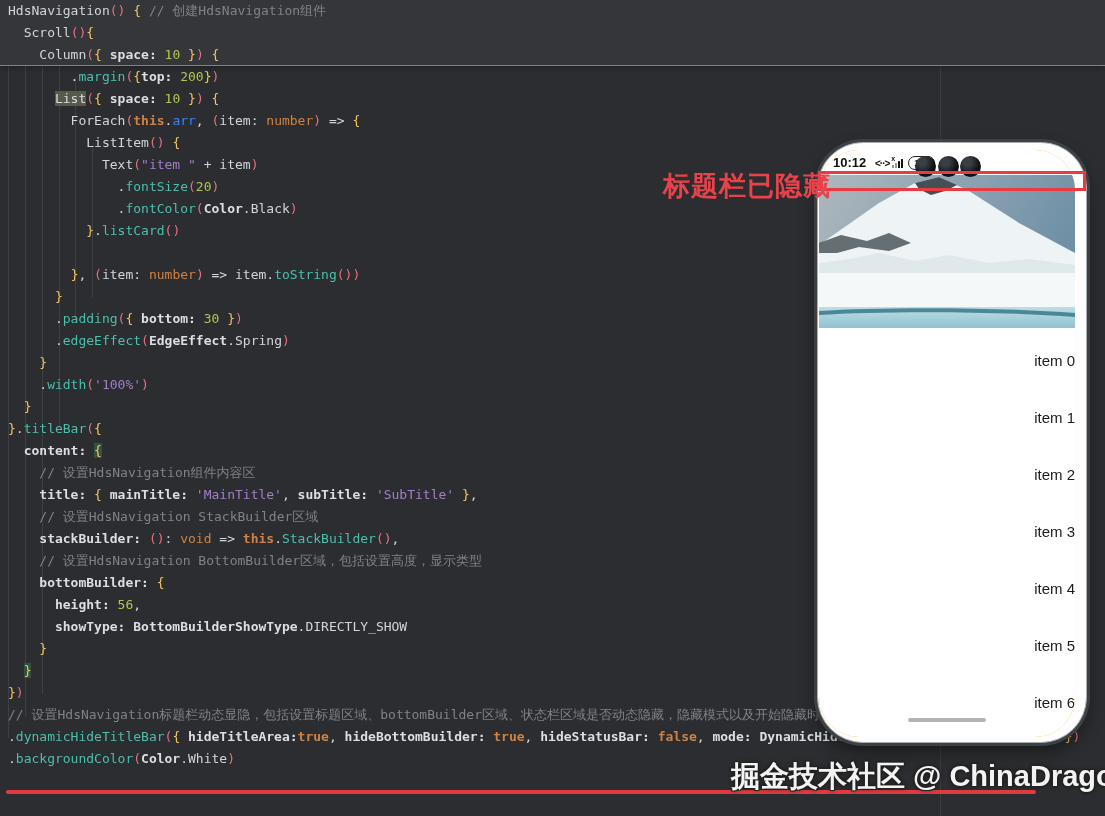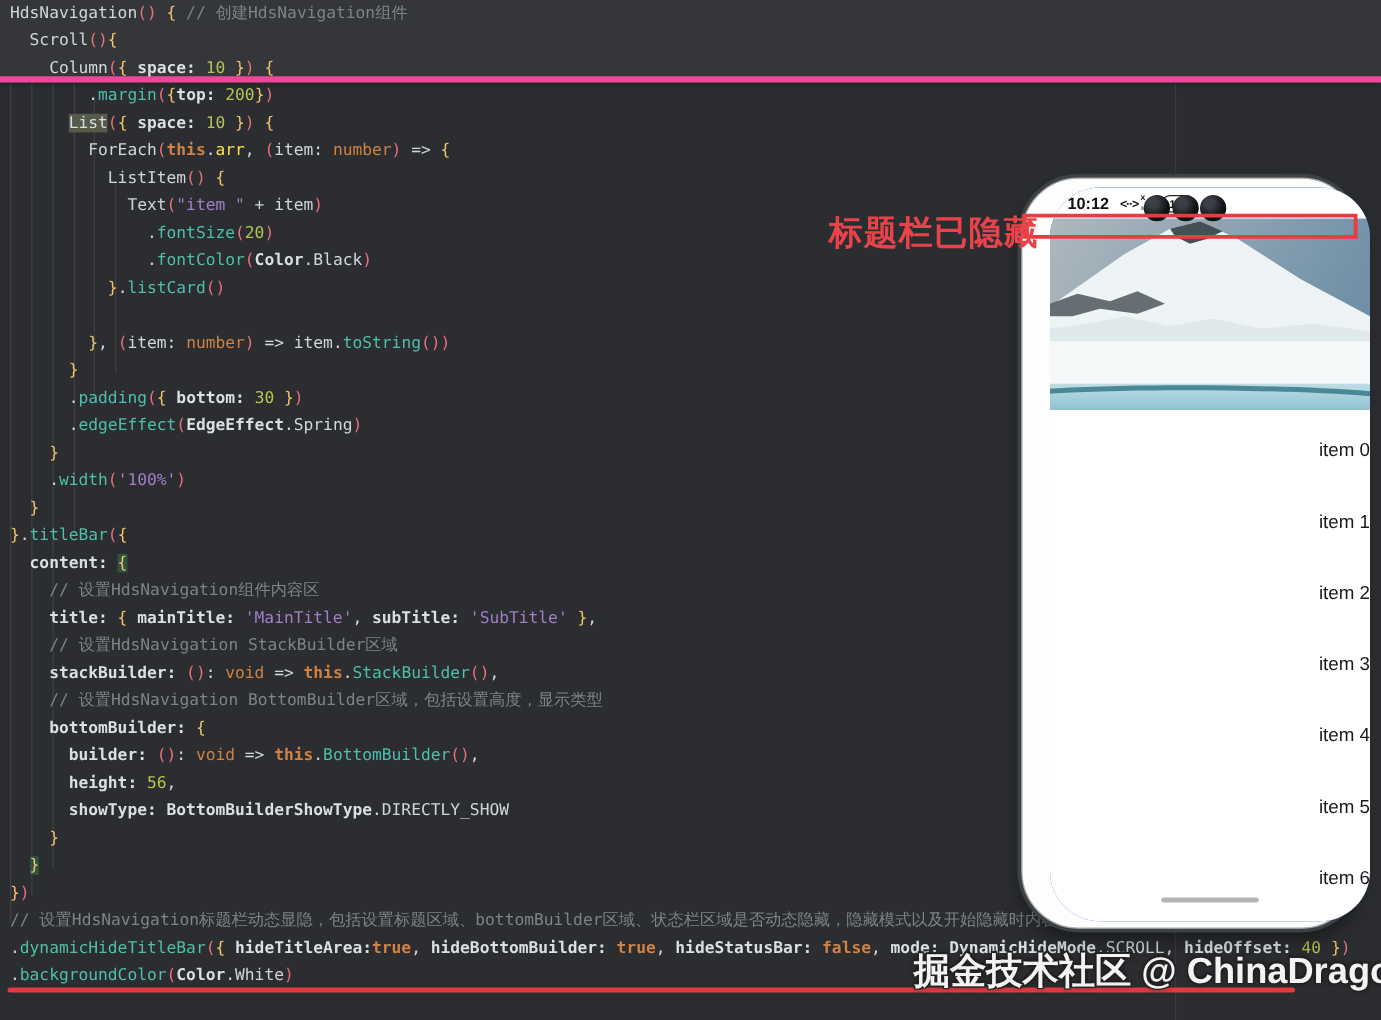--- a/index.html
+++ b/index.html
@@ -5,54 +5,54 @@
   * { margin:0; padding:0; box-sizing:border-box; }
   html,body { width:1105px; height:816px; overflow:hidden; background:#2b2d30; }
   body { position:relative; font-family:"DejaVu Sans Mono", monospace; font-size:13px; }
 
   
   .editor { position:absolute; inset:0; background:#2b2d30; }
   .guide { position:absolute; width:1px; background:#3d4046; z-index:0; }
   .margin-guide { position:absolute; left:940px; top:66px; bottom:0; width:1px; background:#393c41; z-index:0; }
 
   .sticky { position:absolute; left:0; top:0; width:1105px; height:66px; background:#34363a;
-            border-bottom:5px solid #ec4899; box-shadow:0 2px 5px rgba(0,0,0,.28); z-index:1; }
+            border-bottom:1px solid #ec4899; box-shadow:0 2px 5px rgba(0,0,0,.28); z-index:1; }
   .code-area { position:absolute; left:0; top:66px; width:1105px; z-index:1; }
 
   .cl { height:22px; line-height:22px; white-space:pre; padding-left:8px; }
   .tk-pl  { color:#d2d6dc; }
   .tk-m   { color:#4ebfad; }
   .tk-key { color:#dbdfe4; font-weight:bold; }
   .tk-cls { color:#dbdfe4; font-weight:bold; }
   .tk-n   { color:#b3c553; }
   .tk-s   { color:#a27ec8; }
   .tk-k   { color:#d08244; }
   .tk-kb  { color:#d08244; font-weight:bold; }
   .tk-c   { color:#7e8388; }
   .tk-p   { color:#e8707e; }
   .tk-b   { color:#f3c565; }
-  .tk-f   { color:#fde047; }
+  .tk-f   { color:#3b82f6; }
   .tk-occ { color:#d8dce2; background:#565a49; }
   .tk-bh  { color:#f3c565; background:#2f5340; }
 
   
   .annotation { position:absolute; left:663px; top:168px; z-index:6;
                 font-family:"Liberation Sans", sans-serif; font-size:27px; font-weight:bold;
                 color:#e8434a; letter-spacing:1px; }
   .red-box { position:absolute; left:818px; top:171px; width:268px; height:20px;
              border:3px solid #ea3b43; z-index:5; }
   .red-underline { position:absolute; left:6px; top:790px; width:1030px; height:4px;
                    background:#e23a40; border-radius:2px; z-index:6; }
 
   
   .phone { position:absolute; left:817px; top:142px; width:270px; height:601px; z-index:3;
            background:#fdfdfd; border-radius:46px; border:1px solid #a6abaf;
            box-shadow:0 0 0 3px #3e4144, 0 8px 18px rgba(0,0,0,.45); }
-  .screen { position:absolute; left:22px; top:7px; width:256px; height:587px;
-            border-radius:40px; background:#1d4ed8; overflow:hidden; }
+  .screen { position:absolute; left:1px; top:7px; width:256px; height:587px;
+            border-radius:40px; background:#eab308; overflow:hidden; }
   .statusbar { position:absolute; left:0; top:0; width:256px; height:25px; background:#fff; }
   .sb-time { position:absolute; left:14px; top:5px; font-family:"Liberation Sans", sans-serif;
              font-size:13px; font-weight:bold; color:#111; }
   .sb-icons { position:absolute; left:56px; top:6px; display:flex; align-items:center; gap:3px;
               font-family:"Liberation Sans", sans-serif; color:#111; }
   .sb-data { font-size:10px; font-weight:bold; letter-spacing:-1px; }
   .sb-signal { position:relative; width:13px; height:11px; }
   .sb-signal i { position:absolute; bottom:1px; background:#111; width:2px; border-radius:0.5px; }
   .sb-signal .b1{left:0;height:3px;opacity:.45}.sb-signal .b2{left:3px;height:5px;opacity:.45}
   .sb-signal .b3{left:6px;height:7px}.sb-signal .b4{left:9px;height:9px}
@@ -111,21 +111,20 @@
       <div class="cl"><span class="tk-pl">    .</span><span class="tk-m">width</span><span class="tk-p">(</span><span class="tk-s">'100%'</span><span class="tk-p">)</span></div>
       <div class="cl"><span class="tk-pl">  </span><span class="tk-b">}</span></div>
       <div class="cl"><span class="tk-b">}</span><span class="tk-pl">.</span><span class="tk-m">titleBar</span><span class="tk-p">(</span><span class="tk-b">{</span></div>
       <div class="cl"><span class="tk-key">  content: </span><span class="tk-bh">{</span></div>
       <div class="cl"><span class="tk-c">    // 设置HdsNavigation组件内容区</span></div>
       <div class="cl"><span class="tk-key">    title: </span><span class="tk-b">{</span><span class="tk-key"> mainTitle: </span><span class="tk-s">'MainTitle'</span><span class="tk-pl">, </span><span class="tk-key">subTitle: </span><span class="tk-s">'SubTitle'</span><span class="tk-pl"> </span><span class="tk-b">}</span><span class="tk-pl">,</span></div>
       <div class="cl"><span class="tk-c">    // 设置HdsNavigation StackBuilder区域</span></div>
       <div class="cl"><span class="tk-key">    stackBuilder: </span><span class="tk-p">()</span><span class="tk-pl">: </span><span class="tk-k">void</span><span class="tk-pl"> =&gt; </span><span class="tk-kb">this</span><span class="tk-pl">.</span><span class="tk-m">StackBuilder</span><span class="tk-p">()</span><span class="tk-pl">,</span></div>
       <div class="cl"><span class="tk-c">    // 设置HdsNavigation BottomBuilder区域，包括设置高度，显示类型</span></div>
       <div class="cl"><span class="tk-key">    bottomBuilder: </span><span class="tk-b">{</span></div>
-      <div class="cl"><span class="tk-key">      builder: </span><span class="tk-p">()</span><span class="tk-pl">: </span><span class="tk-k">void</span><span class="tk-pl"> =&gt; </span><span class="tk-kb">this</span><span class="tk-pl">.</span><span class="tk-m">BottomBuilder</span><span class="tk-p">()</span><span class="tk-pl">,</span></div>
       <div class="cl"><span class="tk-key">      height: </span><span class="tk-n">56</span><span class="tk-pl">,</span></div>
       <div class="cl"><span class="tk-key">      showType: </span><span class="tk-cls">BottomBuilderShowType</span><span class="tk-pl">.DIRECTLY_SHOW</span></div>
       <div class="cl"><span class="tk-pl">    </span><span class="tk-b">}</span></div>
       <div class="cl"><span class="tk-pl">  </span><span class="tk-bh">}</span></div>
       <div class="cl"><span class="tk-b">}</span><span class="tk-p">)</span></div>
       <div class="cl"><span class="tk-c">// 设置HdsNavigation标题栏动态显隐，包括设置标题区域、bottomBuilder区域、状态栏区域是否动态隐藏，隐藏模式以及开始隐藏时内容区的滚动距离。</span></div>
       <div class="cl"><span class="tk-pl">.</span><span class="tk-m">dynamicHideTitleBar</span><span class="tk-p">(</span><span class="tk-b">{</span><span class="tk-key"> hideTitleArea:</span><span class="tk-kb">true</span><span class="tk-pl">, </span><span class="tk-key">hideBottomBuilder: </span><span class="tk-kb">true</span><span class="tk-pl">, </span><span class="tk-key">hideStatusBar: </span><span class="tk-kb">false</span><span class="tk-pl">, </span><span class="tk-key">mode: </span><span class="tk-cls">DynamicHideMode</span><span class="tk-pl">.SCROLL, </span><span class="tk-key">hideOffset: </span><span class="tk-n">40</span><span class="tk-pl"> </span><span class="tk-b">}</span><span class="tk-p">)</span></div>
       <div class="cl"><span class="tk-pl">.</span><span class="tk-m">backgroundColor</span><span class="tk-p">(</span><span class="tk-cls">Color</span><span class="tk-pl">.White</span><span class="tk-p">)</span></div>
     </div>
 </div>

